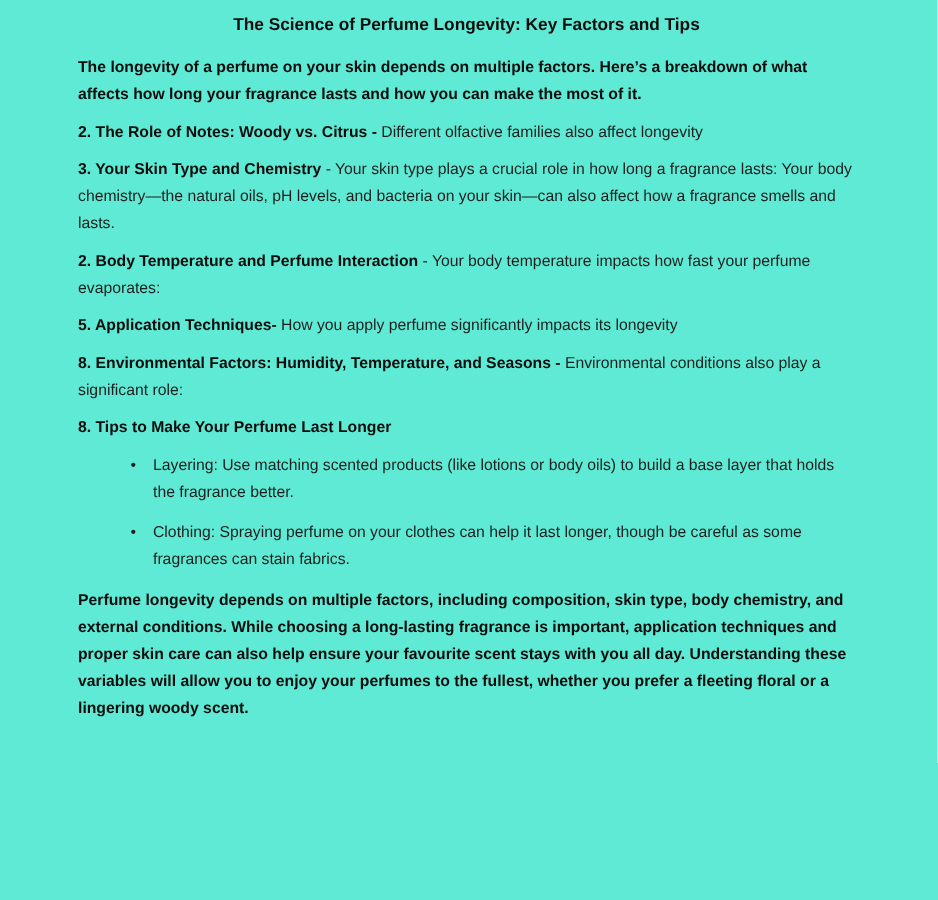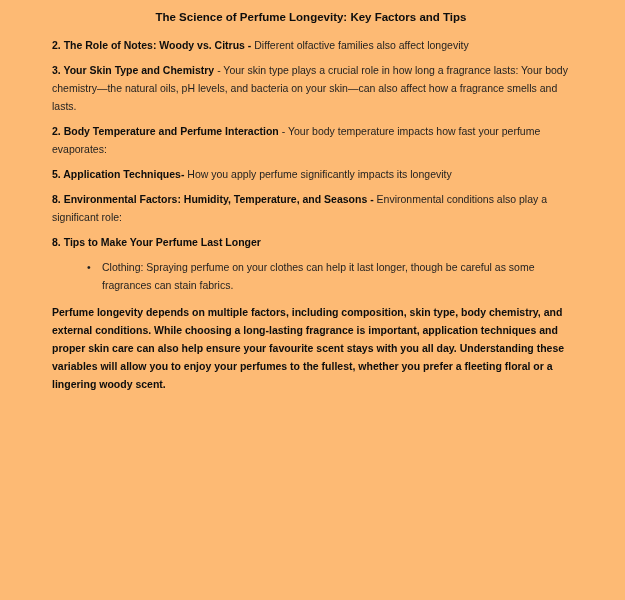--- a/index.html
+++ b/index.html
@@ -9,21 +9,21 @@
   }
   .doc {
     box-sizing: border-box;
     width: 625px;
     height: 600px;
     padding: 8px 55px 0 52px;
     font-family: "Liberation Sans", sans-serif;
     font-size: 10.5px;
     line-height: 18px;
     color: #1f1f1f;
-    background: #fdba74;
+    background: #5eead4;
     overflow: hidden;
     cursor: text;
   }
   .doc-title {
     font-size: 11.5px;
     line-height: 18px;
     font-weight: 700;
     color: #0d0d0d;
     text-align: center;
     margin: 0 0 10px 0;
@@ -67,33 +67,35 @@
     vertical-align: -3px;
   }
 </style>
 </head>
 <body>
 
 <div class="doc">
 
   <h1 class="doc-title">The Science of Perfume Longevity: Key Factors and Tips</h1>
 
+  <p class="bold-para">The longevity of a perfume on your skin depends on multiple factors. Here’s a breakdown of what affects how long your fragrance lasts and how you can make the most of it.</p>
 
 
   <p><strong>2. The Role of Notes: Woody vs. Citrus -</strong><span> Different olfactive families also affect longevity</span></p>
 
   <p><strong>3. Your Skin Type and Chemistry</strong><span> - Your skin type plays a crucial role in how long a fragrance lasts: Your body chemistry—the natural oils, pH levels, and bacteria on your skin—can also affect how a fragrance smells and lasts.</span></p>
 
   <p><strong>2. Body Temperature and Perfume Interaction</strong><span> - Your body temperature impacts how fast your perfume evaporates:</span></p>
 
   <p><strong>5. Application Techniques-</strong><span> How you apply perfume significantly impacts its longevity</span></p>
 
   <p><strong>8. Environmental Factors: Humidity, Temperature, and Seasons -</strong><span> Environmental conditions also play a significant role:</span></p>
 
   <p><strong>8. Tips to Make Your Perfume Last Longer</strong></p>
 
   <ul class="tips-list">
+    <li><span>Layering: Use matching scented products (like lotions or body oils) to build a base layer that holds the fragrance better.</span></li>
     <li><span>Clothing: Spraying perfume on your clothes can help it last longer, though be careful as some fragrances can stain fabrics.</span></li>
   </ul>
 
   <p class="bold-para conclusion">Perfume longevity depends on multiple factors, including composition, skin type, body chemistry, and external conditions. While choosing a long-lasting fragrance is important, application techniques and proper skin care can also help ensure your favourite scent stays with you all day. Understanding these variables will allow you to enjoy your perfumes to the fullest, whether you prefer a fleeting floral or a lingering woody scent.</p>
 
 </div>
 
 </body></html>

